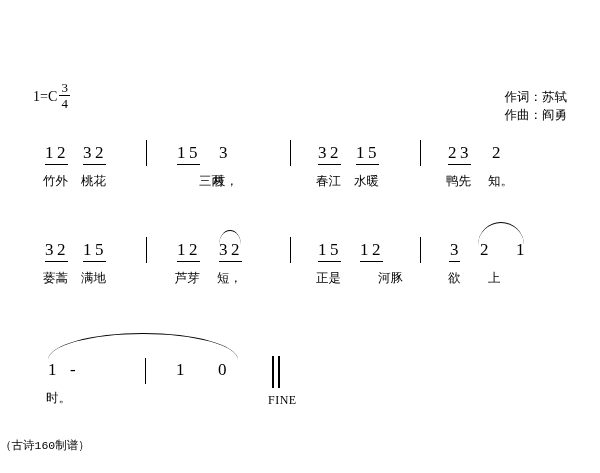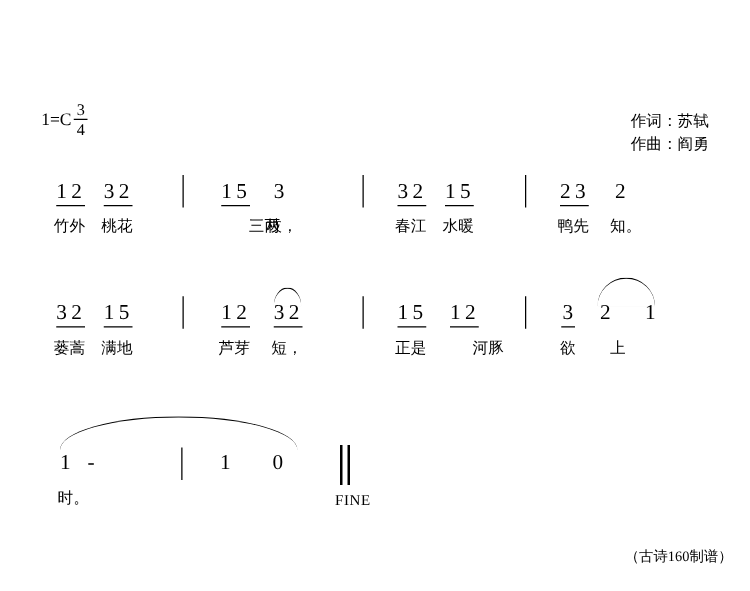--- a/index.html
+++ b/index.html
@@ -175,23 +175,23 @@
     border-radius: 50% 50% 0 0 / 100% 100% 0 0;
     height: 22px;
   }
 
   
   .footer {
     position: absolute;
     bottom: 20px;
     left: 0;
     width: 586px;
-    text-align: right;
+    text-align: left;
     font-size: 11.5px;
-    font-family: Liberation Serif, serif;
+    font-family: Liberation Mono, monospace;
   }
 </style>
 </head>
 <body>
 
 <div class="sheet">
 
 
   <div class="key-sig">
     <span>1=C</span>

